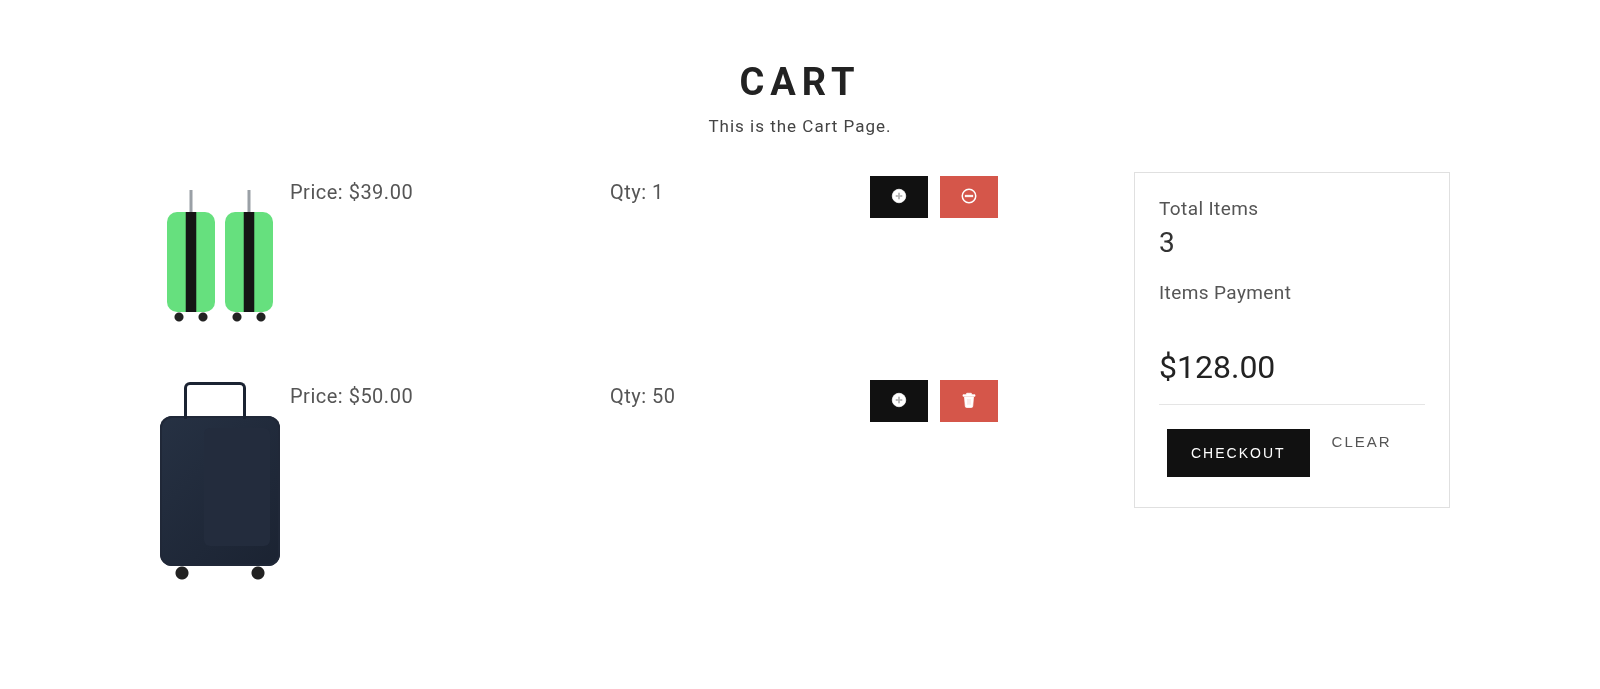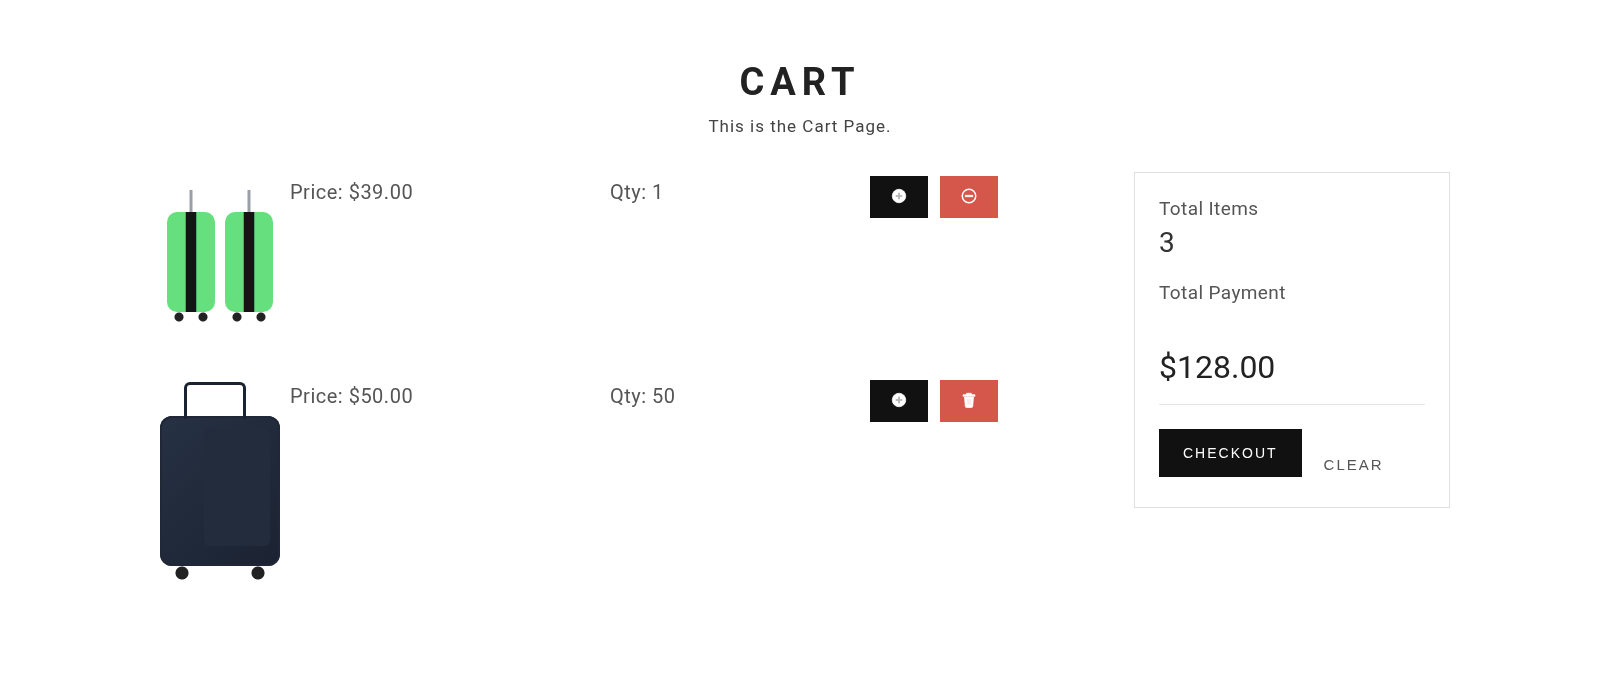--- a/index.html
+++ b/index.html
@@ -60,21 +60,21 @@
   .summary {
     width: 316px;
     border: 1px solid var(--panel-border);
     padding: 24px 24px 30px 24px;
     align-self: flex-start;
   }
   .sum-label { font-size: 19px; color: #555; margin-bottom: 6px; letter-spacing: 0.4px; }
   .sum-count { font-size: 28px; margin-bottom: 22px; color:#333; }
   .sum-total { font-size: 32px; margin-bottom: 18px; color:#222;margin-top:44px; }
   .divider { border: none; border-top: 1px solid #e5e5e5; margin: 0 0 24px 0; }
-  .sum-actions { display: flex; align-items: flex-end; gap: 22px; }
+  .sum-actions { display: flex; align-items: flex-start; gap: 22px; margin-left: 8px; }
   .checkout-btn {
     background: var(--black);
     color: #fff;
     letter-spacing: 2px;
     padding: 16px 24px;
     font-size: 14px;
     border: none;
     cursor: pointer;
   }
   .clear-link {
@@ -211,21 +211,21 @@
             </span>
           </button>
         </div>
       </div>
 
     </div>
 
     <div class="summary">
       <div class="sum-label">Total Items</div>
       <div class="sum-count">3</div>
-      <div class="sum-label">Total Payment</div>
+      <div class="sum-label">Items Payment</div>
       <div class="sum-total">$128.00</div>
       <hr class="divider">
       <div class="sum-actions">
         <button class="checkout-btn">CHECKOUT</button>
         <button class="clear-link">CLEAR</button>
       </div>
     </div>
 
   </div>
 </div>

